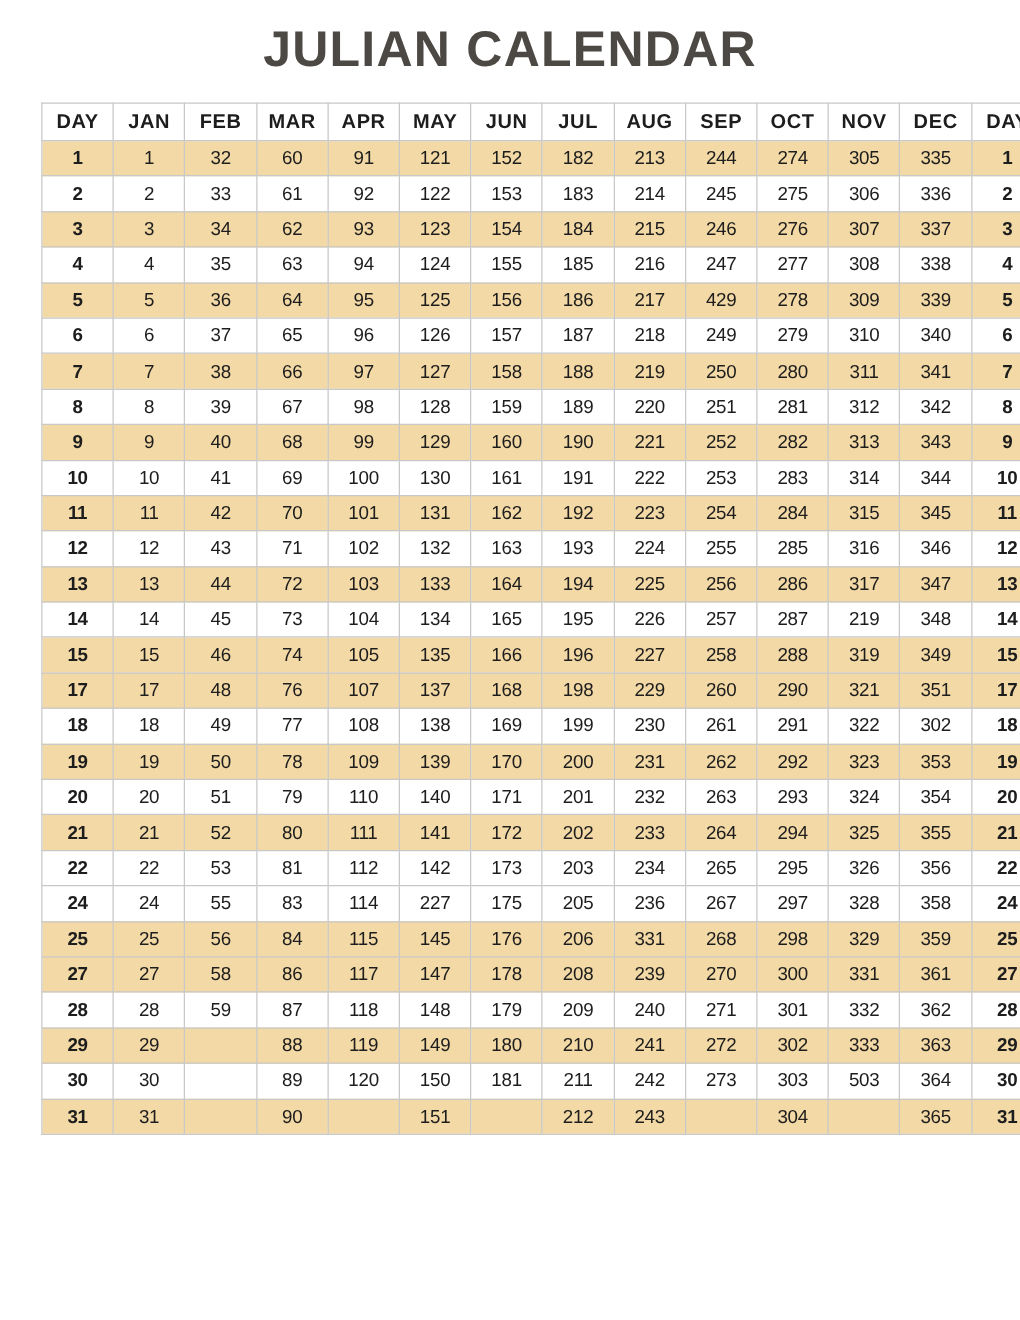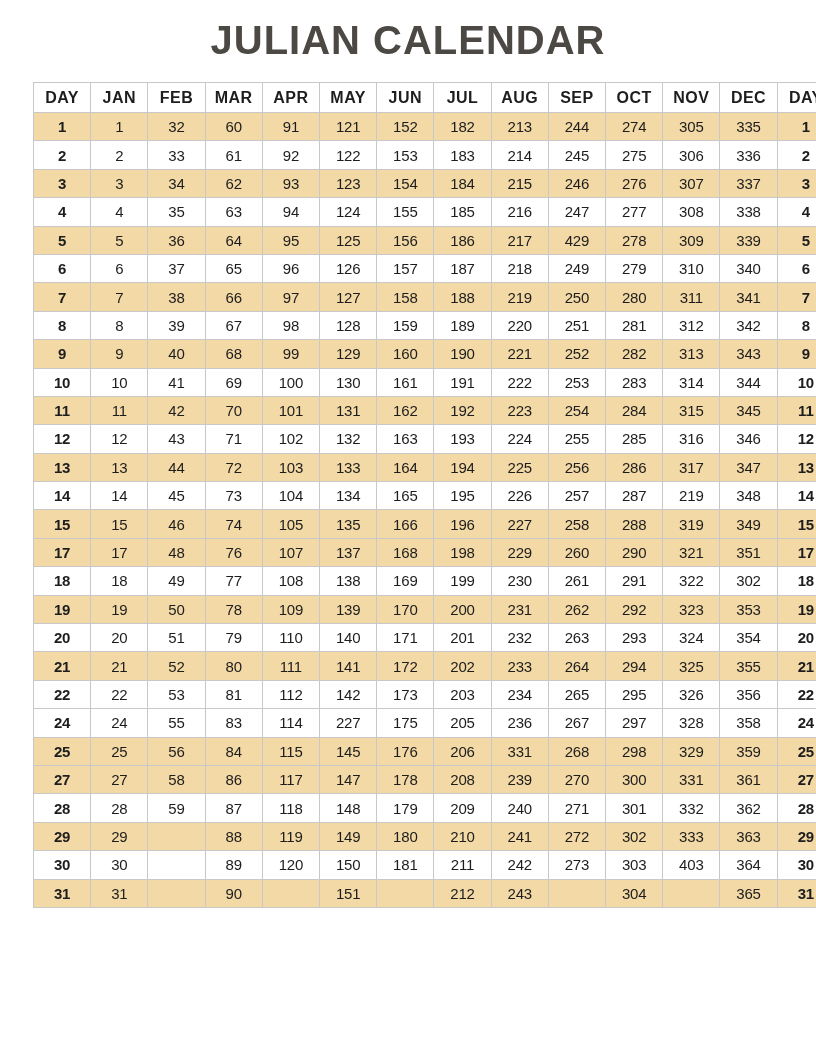--- a/index.html
+++ b/index.html
@@ -495,21 +495,21 @@
           <td>30</td>
           <td></td>
           <td>89</td>
           <td>120</td>
           <td>150</td>
           <td>181</td>
           <td>211</td>
           <td>242</td>
           <td>273</td>
           <td>303</td>
-          <td>403</td>
+          <td>503</td>
           <td>364</td>
           <td class="day-col">30</td>
         </tr>
         <tr class="alt">
           <td class="day-col">31</td>
           <td>31</td>
           <td></td>
           <td>90</td>
           <td></td>
           <td>151</td>

